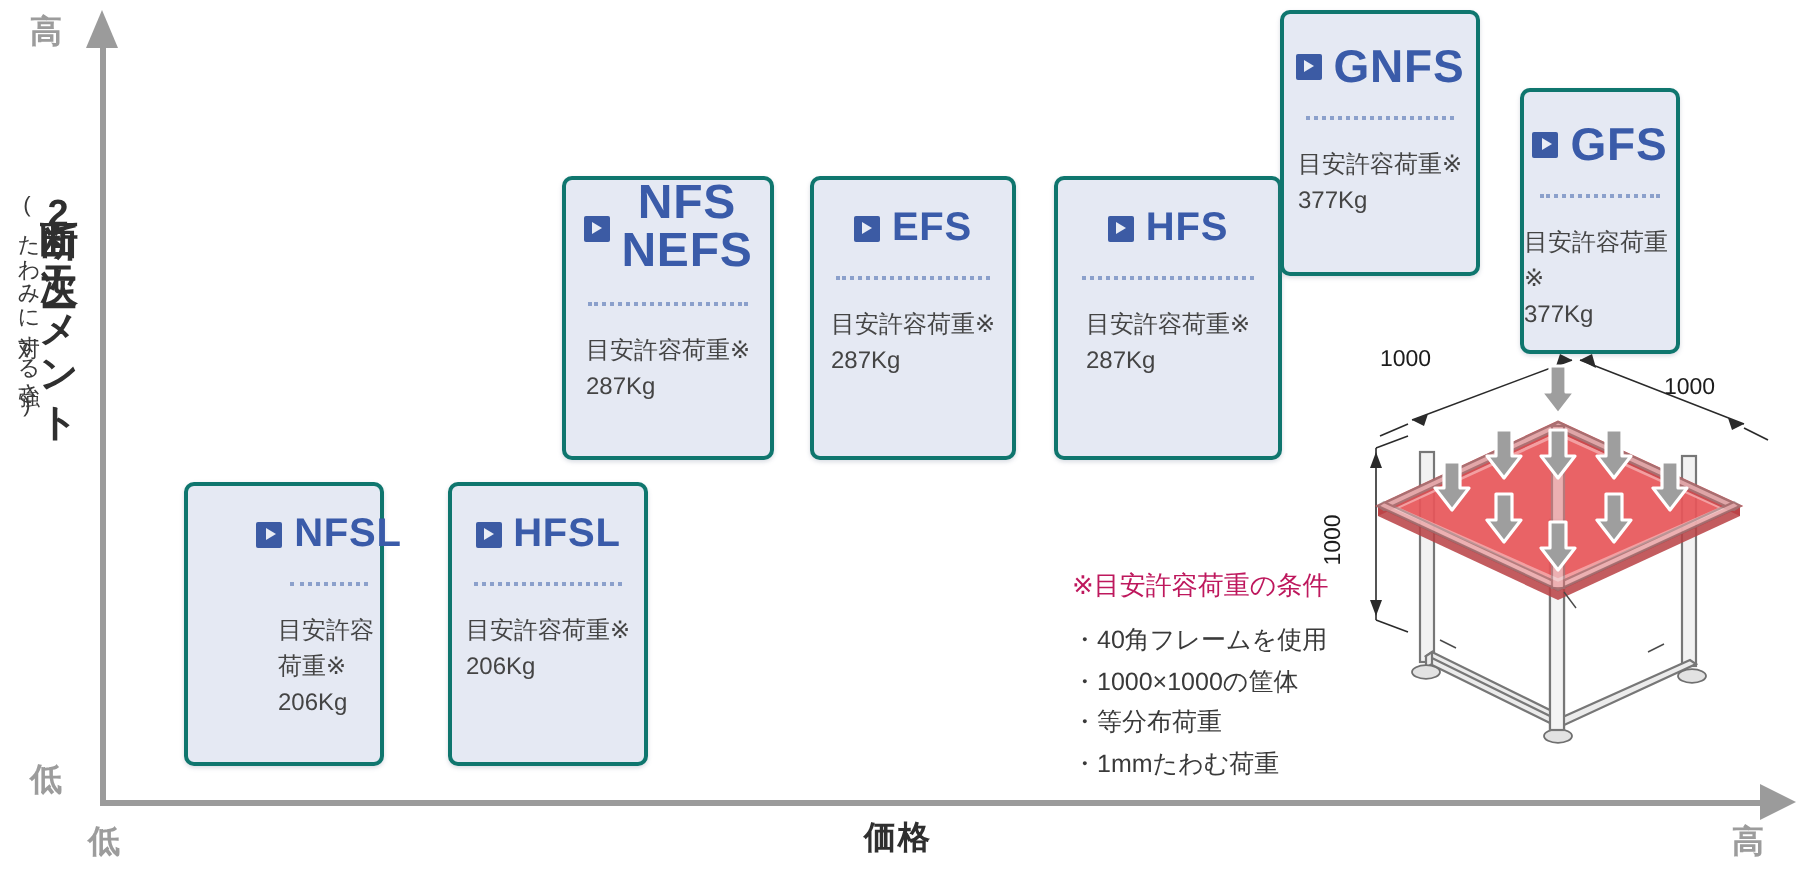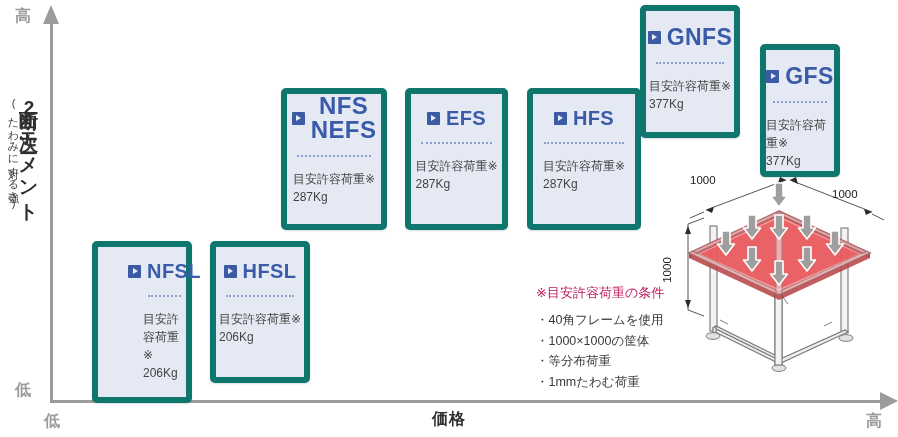--- a/index.html
+++ b/index.html
@@ -113,21 +113,21 @@
     letter-spacing: 0px;
     line-height: 1;
     margin-right: 1px;
     padding-top: 2px;
   }
 
   
   .card {
     position: absolute;
     background: #e5e9f3;
-    border: 6px solid #0f766e;
+    border: 2px solid #0f766e;
     border-radius: 5px;
     box-sizing: border-box;
     box-shadow: 0 1px 2px rgba(120,130,155,0.28);
     display: flex;
     flex-direction: column;
     align-items: center;
     padding-top: 14px;
   }
   .card-title-row {
     display: flex;
@@ -174,22 +174,22 @@
   .card-note {
     margin-top: 13px;
     font-size: 12px;
     color: #444444;
     text-align: left;
     line-height: 1.5;
     white-space: pre-line;
   }
 
   
-  #card-nfsl  { left: 92px;  top: 241px; width: 100px; height: 162px; padding-left: 45px; }
-  #card-hfsl  { left: 210px; top: 241px; width: 100px; height: 142px; }
+  #card-nfsl  { left: 92px;  top: 241px; width: 100px; height: 142px; padding-left: 45px; }
+  #card-hfsl  { left: 224px; top: 241px; width: 100px; height: 142px; }
   #card-nfs   { left: 281px; top: 88px;  width: 106px; height: 142px; padding-top: 0; }
   #card-efs   { left: 405px; top: 88px;  width: 103px; height: 142px; }
   #card-hfs   { left: 527px; top: 88px;  width: 114px;  height: 142px; }
   #card-gnfs  { left: 640px; top: 5px;   width: 100px; height: 133px; }
   #card-gfs   { left: 760px; top: 5px;   width: 80px; height: 133px; margin-top: 39px; }
 
   #card-nfs .card-title { font-size: 24px; line-height: 1.0; }
   #card-gnfs .card-title,
   #card-gfs .card-title { font-size: 23px; }
 

